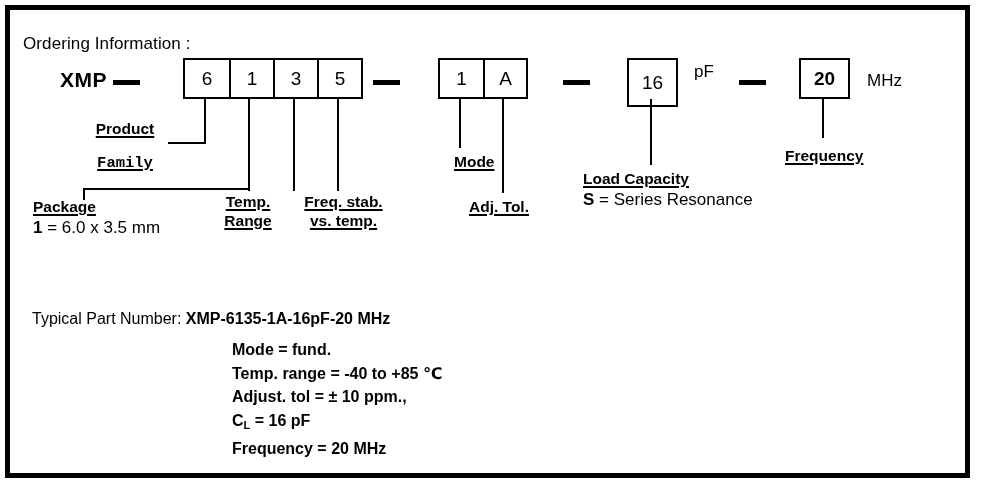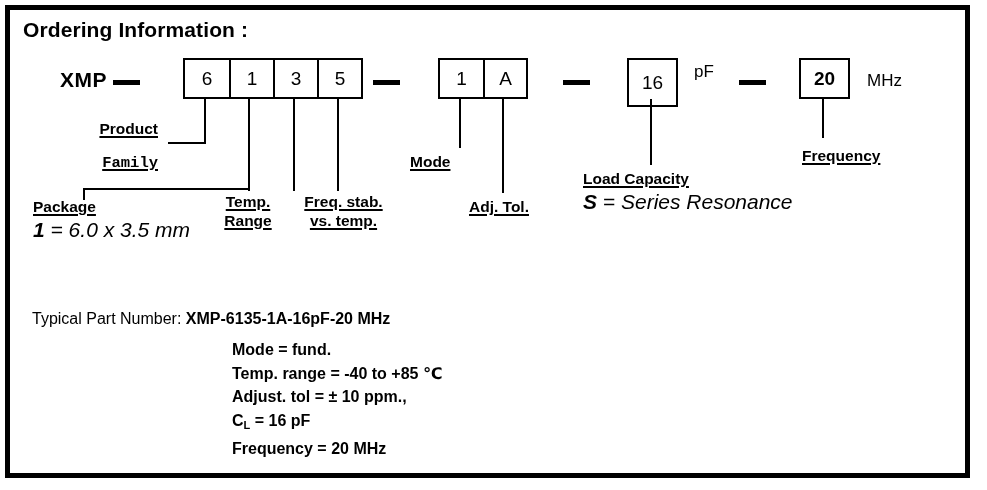--- a/index.html
+++ b/index.html
@@ -5,21 +5,21 @@
   html,body{margin:0;padding:0;background:#ffffff;}
   body{width:987px;height:490px;overflow:hidden;
        font-family:"Liberation Sans","DejaVu Sans",sans-serif;color:#000;}
 
   #frame{position:absolute;left:5px;top:5px;width:965px;height:473px;
          border:5px solid #000;background:#fff;box-sizing:border-box;}
   #canvas{position:absolute;left:0;top:0;width:955px;height:463px;}
 
   .abs{position:absolute;white-space:nowrap;}
 
-  .title{left:13px;top:8px;font-size:21px;font-weight:bold;letter-spacing:.1px;}
+  .title{left:13px;top:24px;font-size:17px;font-weight:normal;letter-spacing:.1px;}
 
   
   .pn-brand{left:50px;top:58px;font-size:21px;font-weight:bold;letter-spacing:.5px;}
   .dash{position:absolute;height:5px;background:#000;}
 
   .boxrow{position:absolute;border:2.5px solid #000;box-sizing:border-box;
           display:flex;background:#fff;}
   .cell{box-sizing:border-box;display:flex;align-items:center;
         justify-content:center;font-size:19px;font-weight:400;}
   .cell + .cell{border-left:2.5px solid #000;}
@@ -28,21 +28,21 @@
 
   
   .vline{position:absolute;width:2.2px;background:#000;}
   .hline{position:absolute;height:2.2px;background:#000;}
 
   
   .lbl{font-size:15.5px;font-weight:bold;}
   .lbl u, .ul{text-decoration:underline;text-underline-offset:2px;
               text-decoration-thickness:2.2px;}
   .lbl-c{text-align:center;}
-  .sub{font-size:21px;font-weight:400;font-style:italic;}
+  .sub{font-size:17px;font-weight:400;}
   .sub b{font-weight:bold;}
 
   
   .tpn{left:22px;top:300px;font-size:16px;}
   .tpn b{font-weight:bold;}
   .specs{position:absolute;left:222px;top:328px;font-size:16px;line-height:23.5px;}
   .specs div{white-space:nowrap;font-weight:bold;}
   sub{font-size:11px;vertical-align:-3px;}
 </style>
 </head>
@@ -98,54 +98,54 @@
   <div class="hline" style="left:73px;top:178px;width:165px;"></div>
 
   <div class="vline" style="left:449px;top:89px;height:49px;"></div>
 
   <div class="vline" style="left:492px;top:89px;height:94px;"></div>
 
   <div class="vline" style="left:640px;top:89px;height:66px;"></div>
 
   <div class="vline" style="left:812px;top:89px;height:39px;"></div>
 
-  <div class="abs lbl lbl-c" style="left:40px;top:110px;width:108px;text-align:right;">
+  <div class="abs lbl lbl-c" style="left:61px;top:110px;width:108px;">
     <div class="ul">Product</div>
     <div class="ul" style="margin-top:16px;font-family:Liberation Mono, monospace;">Family</div>
   </div>
 
   <div class="abs" style="left:23px;top:188px;">
     <div class="lbl ul">Package</div>
     <div class="sub" style="margin-top:2px;"><b>1</b><span> = 6.0 x 3.5 mm</span></div>
   </div>
 
   <div class="abs lbl lbl-c" style="left:204px;top:183px;width:68px;">
     <div class="ul">Temp.</div>
     <div class="ul" style="margin-top:1px;">Range</div>
   </div>
 
   <div class="abs lbl lbl-c" style="left:281px;top:183px;width:105px;">
     <div class="ul">Freq. stab.</div>
     <div class="ul" style="margin-top:1px;">vs. temp.</div>
   </div>
 
-  <div class="abs lbl" style="left:400px;top:143px;">
+  <div class="abs lbl" style="left:444px;top:143px;">
     <span class="ul">Mode</span>
   </div>
 
   <div class="abs lbl" style="left:459px;top:188px;">
     <span class="ul">Adj. Tol.</span>
   </div>
 
   <div class="abs" style="left:573px;top:160px;">
     <div class="lbl ul">Load Capacity</div>
     <div class="sub" style="margin-top:2px;"><b>S</b><span> = Series Resonance</span></div>
   </div>
 
-  <div class="abs lbl" style="left:792px;top:137px;">
+  <div class="abs lbl" style="left:775px;top:137px;">
     <span class="ul">Frequency</span>
   </div>
 
   <div class="abs tpn"><span>Typical Part Number: </span><b>XMP-6135-1A-16pF-20 MHz</b></div>
 
   <div class="specs">
     <div>Mode = fund.</div>
     <div>Temp. range = -40 to +85 ℃</div>
     <div>Adjust. tol = ± 10 ppm.,</div>
     <div><span>C</span><sub>L</sub><span> = 16 pF</span></div>

